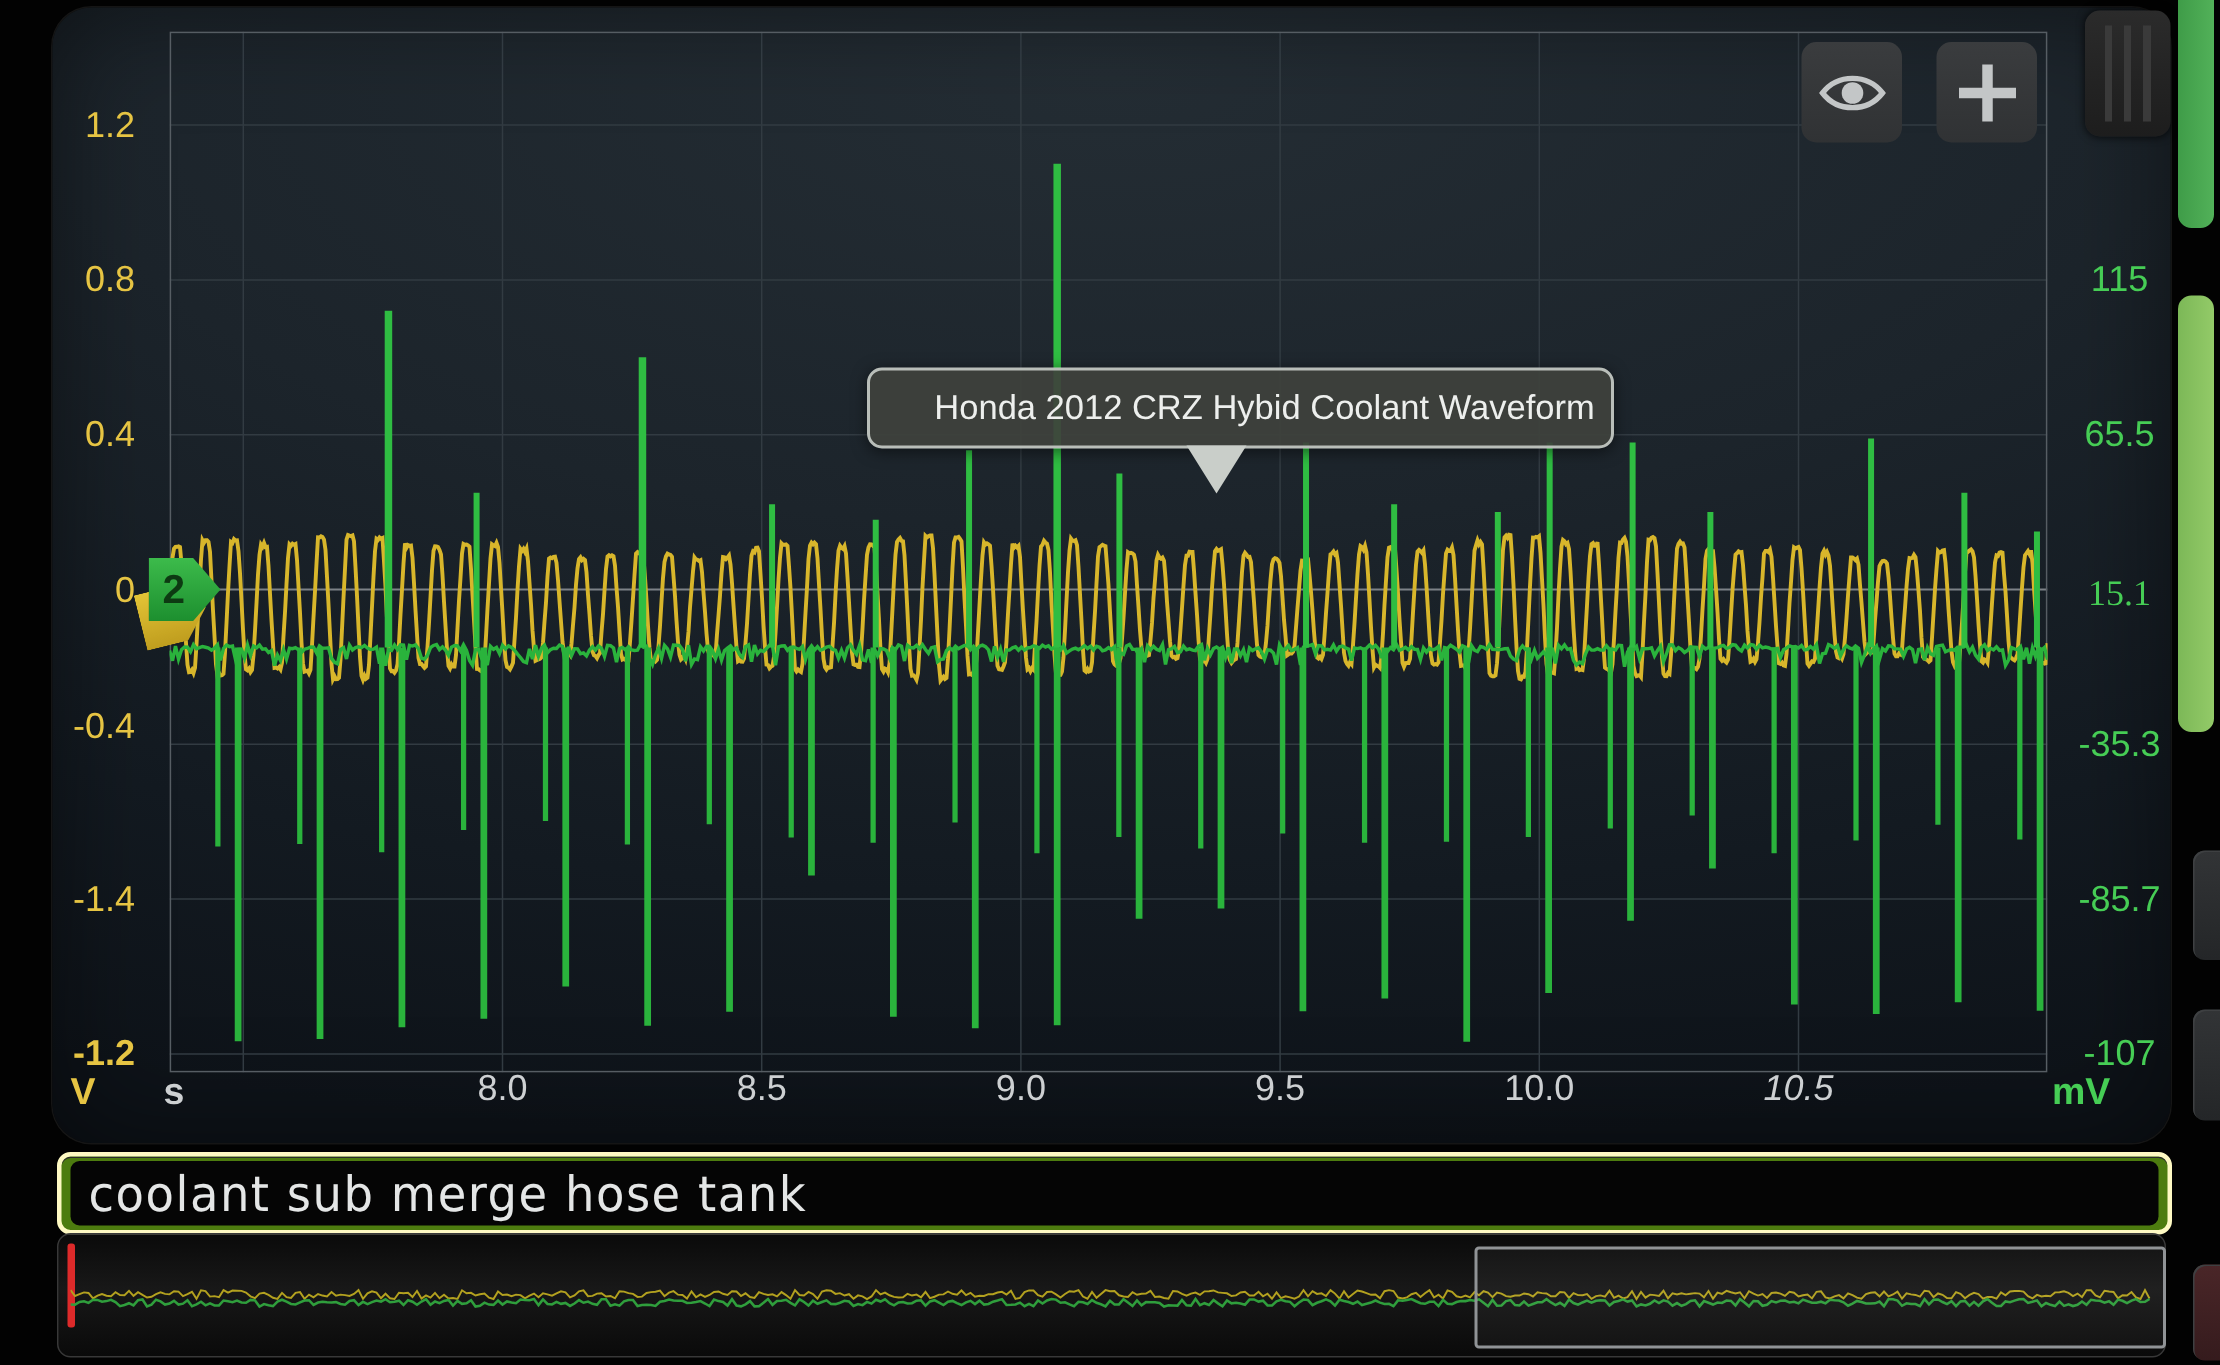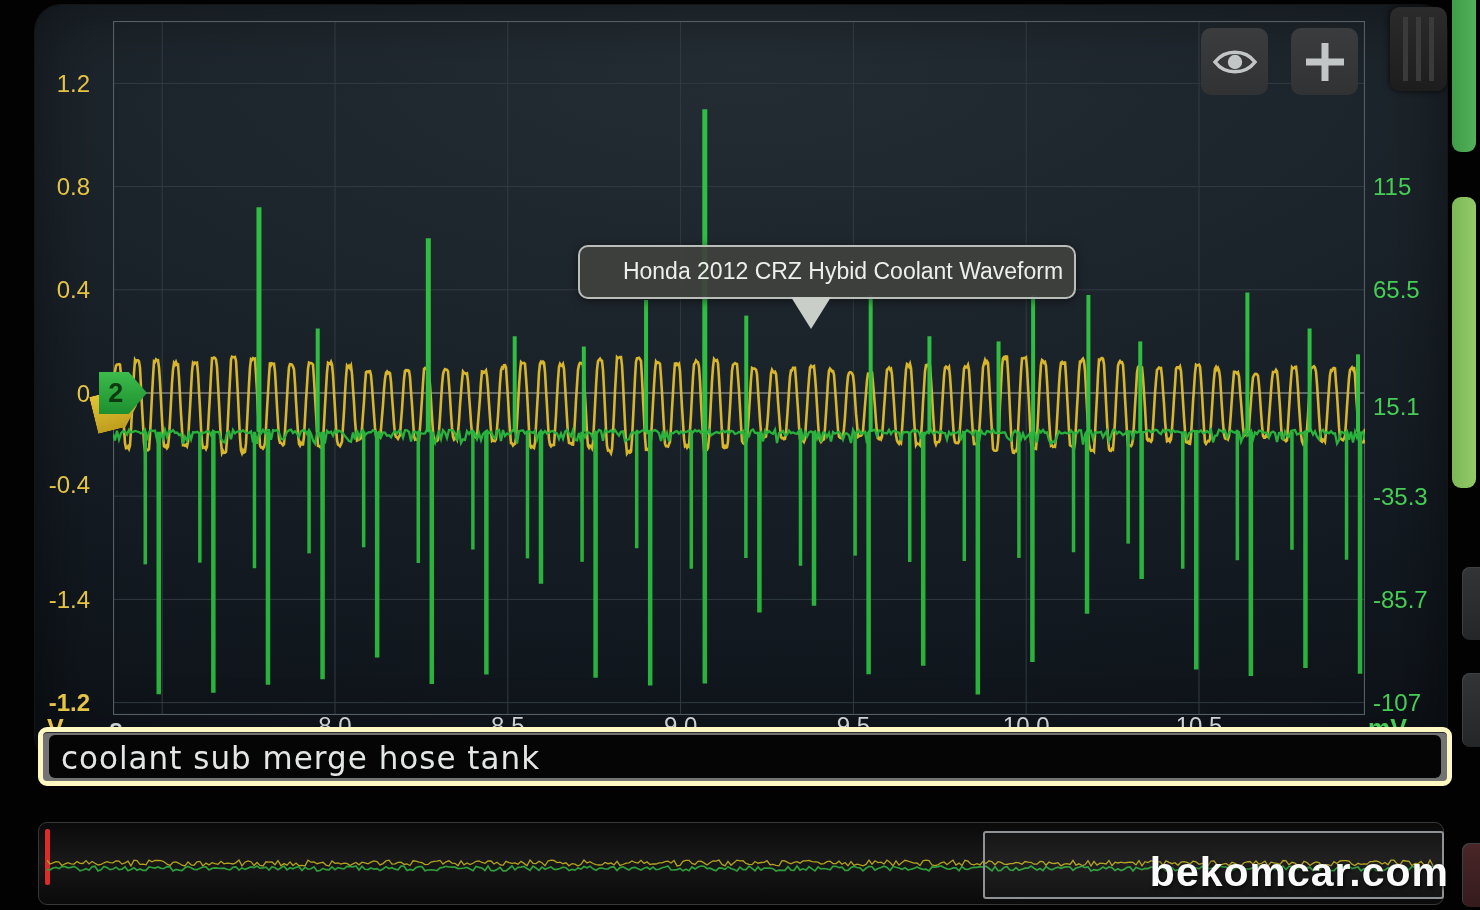--- a/index.html
+++ b/index.html
@@ -9,21 +9,21 @@
 
   
   #scope-panel{left:35px;top:5px;width:1412px;height:757px;border-radius:26px;
     background:radial-gradient(120% 95% at 50% 6%, #242d34 0%, #1c242b 42%, #131a21 76%, #0e1319 100%);
     box-shadow:inset 0 0 70px rgba(0,0,0,.5), 0 0 0 1px #151515;}
   #plot-area{left:78px;top:16px;width:1252px;height:694px;}
   #wave-svg{position:absolute;left:0;top:0;}
 
   .tick{position:absolute;height:30px;line-height:30px;font-size:24px;}
   .tick-left{width:50px;left:5px;text-align:right;color:#e6c443;}
-  .tick-right{width:80px;left:1338px;text-align:left;color:#46cd55;}
+  .tick-right{width:80px;left:1338px;text-align:center;color:#46cd55;}
   .tick-bottom{width:80px;top:706px;text-align:center;color:#cdd0d2;}
   .unit{position:absolute;top:707px;height:32px;line-height:32px;font-size:25px;font-weight:bold;}
   #unit-left{left:12px;color:#e6c443;}
   #unit-bottom{left:74px;color:#cdd0d2;}
   #unit-right{left:1333px;color:#46cd55;}
 
   
   .marker{clip-path:polygon(0% 0%, 62% 0%, 100% 50%, 62% 100%, 0% 100%);}
   #marker-yellow{left:58px;top:386px;width:45px;height:38px;background:linear-gradient(#e3c436,#bf9d1e);
     transform:rotate(-14deg);filter:drop-shadow(0 0 2px rgba(0,0,0,.9));}
@@ -52,21 +52,21 @@
   .rail-tab{width:24px;border-radius:9px;}
   #rail-tab-top{left:1452px;top:-10px;height:162px;background:linear-gradient(90deg,#3f9c48,#52b159);}
   #rail-tab-mid{left:1452px;top:197px;height:291px;background:linear-gradient(90deg,#7cb857,#93ca68);}
   .rail-btn{left:1462px;width:26px;border-radius:8px;background:linear-gradient(#323436,#242628);
     box-shadow:inset 1px 1px 0 #3e4042;}
   #rail-btn-1{top:567px;height:73px;}
   #rail-btn-2{top:673px;height:74px;}
   #rail-btn-3{top:843px;height:64px;background:linear-gradient(#4a2628,#351b1d);}
 
   
-  #name-bar{left:38px;top:727px;width:1404px;height:49px;background:#737373;border:5px solid #fef9c3;
+  #name-bar{left:38px;top:768px;width:1404px;height:49px;background:#4d7c0f;border:3px solid #fef9c3;
     border-radius:9px;box-shadow:inset 0 1px 0 #2a2a2a;}
   #name-bar-inner{position:absolute;left:6px;top:3px;right:6px;bottom:3px;background:#050505;border-radius:6px;}
   #waveform-name{position:absolute;left:12px;top:4px;font-size:31px;color:#e4e6e6;letter-spacing:1px;
     font-family:"DejaVu Sans", sans-serif;transform:scaleY(1.05);transform-origin:left top;}
 
   
   #overview-bar{left:38px;top:822px;width:1404px;height:81px;border:1px solid #383838;border-radius:9px;
     background:linear-gradient(#0a0a0a,#181818 45%,#0a0a0a);}
   #ov-red-marker{left:6px;top:6px;width:5px;height:56px;background:#dd2a2a;border-radius:2px;}
   #ov-wave-svg{position:absolute;left:8px;top:32px;}
@@ -173,32 +173,32 @@
         <div class="tick tick-left" style="top: 167.17px;">0.8</div>
         <div class="tick tick-left" style="top: 270.34px;">0.4</div>
         <div class="tick tick-left" style="top: 373.51px;">0</div>
         <div class="tick tick-left" style="top: 465px;">-0.4</div>
         <div class="tick tick-left" style="top: 579.85px;">-1.4</div>
         <div class="tick tick-left" style="top: 683.02px; font-weight: bold;">-1.2</div>
       </div>
     <div id="right-ticks">
         <div class="tick tick-right" style="top: 167px;">115</div>
         <div class="tick tick-right" style="top: 270.17px;">65.5</div>
-        <div class="tick tick-right" style="top: 387px;">15.1</div>
+        <div class="tick tick-right" style="top: 376px; font-family: Liberation Serif, serif;">15.1</div>
         <div class="tick tick-right" style="top: 476.51px;">-35.3</div>
         <div class="tick tick-right" style="top: 579.68px;">-85.7</div>
         <div class="tick tick-right" style="top: 682.85px;">-107</div>
       </div>
     <div id="bottom-ticks">
         <div class="tick tick-bottom" style="left: 260px;">8.0</div>
         <div class="tick tick-bottom" style="left: 432.8px;">8.5</div>
         <div class="tick tick-bottom" style="left: 605.6px;">9.0</div>
         <div class="tick tick-bottom" style="left: 778.4px;">9.5</div>
         <div class="tick tick-bottom" style="left: 951.2px;">10.0</div>
-        <div class="tick tick-bottom" style="left: 1124px;">10.5</div>
+        <div class="tick tick-bottom" style="left: 1124px; font-style: italic;">10.5</div>
       </div>
 
     <div id="unit-left" class="unit">V</div>
     <div id="unit-bottom" class="unit">s</div>
     <div id="unit-right" class="unit">mV</div>
 
     <div id="marker-yellow" class="abs marker"></div>
     <div id="marker-green" class="abs marker">
       <span>2</span>
     </div>
@@ -238,14 +238,13 @@
 
   <div id="overview-bar" class="abs">
     <div id="ov-red-marker" class="abs"></div>
     <svg id="ov-wave-svg" width="1388" height="24" viewBox="0 0 1388 24">
         <polyline points="0,5.1 3,9.0 6,7.8 9,6.6 12,7.0 15,10.6 18,8.8 21,7.7 24,8.8 27,9.1 30,6.5 33,8.4 36,8.5 39,5.6 42,8.9 45,6.5 48,8.3 51,10.0 54,9.5 57,7.8 60,6.6 63,7.6 66,7.9 69,5.8 72,6.1 75,9.1 78,7.8 81,6.2 84,10.9 87,5.2 90,5.7 93,9.4 96,9.1 99,9.8 102,5.1 105,6.8 108,5.4 111,5.5 114,5.6 117,6.7 120,9.2 123,10.4 126,7.4 129,6.9 132,8.3 135,10.2 138,10.9 141,6.9 144,9.8 147,10.3 150,6.9 153,6.4 156,10.9 159,8.1 162,9.9 165,7.7 168,8.7 171,9.3 174,6.3 177,8.8 180,8.1 183,8.4 186,9.0 189,7.6 192,5.1 195,10.9 198,7.2 201,5.9 204,6.7 207,10.5 210,7.5 213,10.5 216,11.0 219,6.8 222,7.2 225,6.9 228,9.7 231,5.6 234,10.7 237,8.6 240,10.1 243,6.9 246,10.5 249,8.1 252,10.7 255,10.3 258,10.9 261,5.2 264,7.2 267,6.9 270,8.7 273,7.8 276,7.3 279,10.1 282,11.0 285,6.0 288,8.3 291,8.0 294,9.1 297,8.1 300,8.4 303,10.6 306,8.8 309,7.4 312,9.8 315,7.2 318,7.9 321,8.8 324,7.2 327,5.9 330,6.6 333,9.9 336,8.6 339,5.9 342,5.2 345,9.1 348,8.9 351,7.4 354,7.2 357,9.3 360,9.0 363,10.5 366,5.8 369,6.1 372,7.1 375,7.6 378,9.6 381,9.4 384,7.0 387,6.4 390,6.2 393,5.4 396,9.1 399,6.8 402,5.8 405,8.1 408,8.3 411,10.7 414,5.9 417,9.8 420,7.9 423,9.6 426,8.3 429,6.3 432,6.0 435,7.5 438,8.3 441,5.9 444,6.0 447,9.0 450,7.2 453,9.7 456,10.3 459,6.4 462,7.6 465,8.3 468,7.9 471,9.3 474,6.4 477,8.4 480,10.8 483,5.1 486,8.3 489,8.6 492,6.3 495,7.7 498,10.8 501,6.0 504,5.2 507,5.5 510,7.6 513,7.1 516,8.7 519,7.8 522,10.8 525,8.6 528,9.2 531,11.0 534,9.3 537,5.1 540,7.9 543,6.7 546,8.5 549,9.6 552,10.0 555,9.9 558,7.5 561,8.7 564,8.0 567,9.9 570,6.3 573,10.4 576,9.5 579,8.1 582,7.9 585,6.0 588,7.5 591,8.1 594,5.3 597,8.4 600,6.9 603,9.5 606,8.9 609,9.0 612,7.8 615,7.8 618,6.7 621,6.2 624,8.0 627,5.5 630,10.9 633,10.3 636,6.4 639,5.3 642,5.3 645,8.4 648,9.4 651,6.3 654,6.1 657,7.9 660,10.0 663,7.7 666,5.8 669,6.1 672,5.1 675,9.4 678,10.8 681,6.3 684,10.2 687,7.7 690,5.1 693,5.8 696,5.7 699,8.5 702,9.3 705,9.6 708,6.5 711,8.2 714,7.5 717,7.4 720,5.6 723,9.7 726,9.4 729,10.3 732,10.8 735,5.7 738,6.0 741,7.6 744,8.8 747,7.4 750,6.7 753,8.2 756,5.9 759,5.8 762,5.3 765,6.6 768,6.9 771,7.2 774,9.0 777,8.6 780,6.7 783,6.2 786,8.6 789,8.6 792,6.2 795,9.2 798,7.5 801,10.8 804,6.6 807,10.4 810,9.2 813,9.9 816,10.8 819,9.4 822,5.1 825,9.2 828,5.8 831,7.6 834,7.2 837,9.0 840,5.1 843,7.4 846,10.8 849,5.9 852,10.1 855,7.6 858,5.3 861,6.0 864,7.1 867,8.2 870,8.0 873,10.5 876,5.8 879,5.1 882,5.7 885,10.0 888,10.6 891,9.9 894,7.8 897,6.9 900,9.7 903,7.2 906,5.1 909,10.0 912,8.1 915,10.6 918,5.3 921,6.2 924,9.2 927,9.9 930,8.7 933,9.9 936,6.4 939,8.5 942,5.8 945,6.7 948,9.8 951,6.7 954,7.4 957,9.1 960,9.5 963,8.7 966,8.7 969,7.3 972,7.8 975,9.3 978,6.5 981,7.1 984,7.3 987,9.2 990,9.2 993,6.4 996,6.6 999,10.3 1002,7.1 1005,8.4 1008,8.5 1011,7.7 1014,10.9 1017,9.1 1020,8.6 1023,9.4 1026,5.5 1029,10.2 1032,8.8 1035,10.6 1038,9.8 1041,5.8 1044,11.0 1047,6.3 1050,10.1 1053,8.1 1056,8.4 1059,9.0 1062,5.5 1065,10.6 1068,7.2 1071,8.0 1074,7.2 1077,7.9 1080,7.5 1083,7.1 1086,7.4 1089,9.9 1092,5.7 1095,10.8 1098,6.7 1101,7.6 1104,5.6 1107,6.5 1110,7.3 1113,6.5 1116,10.5 1119,5.8 1122,7.4 1125,8.7 1128,7.7 1131,10.3 1134,7.0 1137,6.7 1140,7.4 1143,8.9 1146,6.2 1149,6.8 1152,9.3 1155,8.5 1158,8.0 1161,10.6 1164,6.2 1167,5.9 1170,9.9 1173,10.6 1176,9.2 1179,8.4 1182,10.6 1185,7.2 1188,8.4 1191,10.1 1194,10.8 1197,7.7 1200,6.8 1203,6.5 1206,9.2 1209,6.0 1212,9.2 1215,8.0 1218,6.1 1221,10.8 1224,7.2 1227,7.9 1230,8.3 1233,9.4 1236,5.5 1239,5.9 1242,9.8 1245,7.3 1248,8.2 1251,10.4 1254,10.5 1257,6.4 1260,7.5 1263,10.5 1266,8.3 1269,6.9 1272,7.7 1275,10.8 1278,9.7 1281,9.7 1284,10.8 1287,6.6 1290,8.5 1293,6.0 1296,5.7 1299,5.6 1302,6.1 1305,9.1 1308,10.6 1311,8.3 1314,9.3 1317,8.9 1320,9.2 1323,6.6 1326,6.5 1329,5.9 1332,6.9 1335,9.0 1338,7.4 1341,9.7 1344,5.2 1347,5.2 1350,8.6 1353,9.9 1356,5.5 1359,6.0 1362,6.3 1365,10.6 1368,8.5 1371,8.7 1374,6.4 1377,9.9 1380,11.0 1383,5.1 1386,10.7 " fill="none" stroke="#b3a11f" stroke-width="1.3"></polyline>
         <polyline points="0,14.7 3,14.8 6,13.0 9,12.5 12,13.6 15,11.5 18,11.6 21,12.8 24,12.4 27,11.5 30,13.1 33,15.8 36,15.0 39,13.8 42,15.3 45,11.8 48,11.3 51,15.9 54,14.8 57,11.5 60,12.6 63,14.7 66,14.0 69,12.2 72,14.7 75,14.1 78,11.8 81,15.8 84,14.6 87,12.8 90,15.2 93,13.9 96,15.3 99,15.3 102,12.0 105,12.5 108,13.1 111,12.0 114,13.3 117,13.5 120,11.6 123,11.9 126,16.0 129,14.4 132,15.1 135,15.7 138,12.8 141,11.5 144,12.8 147,14.3 150,14.6 153,13.3 156,12.0 159,11.8 162,14.9 165,13.4 168,12.9 171,13.2 174,13.3 177,13.1 180,14.3 183,14.8 186,12.3 189,11.8 192,15.1 195,12.9 198,14.4 201,13.1 204,12.0 207,12.7 210,11.1 213,13.2 216,12.9 219,12.1 222,15.0 225,11.8 228,12.8 231,14.8 234,12.7 237,11.1 240,14.9 243,12.7 246,13.8 249,12.3 252,11.6 255,15.4 258,12.3 261,14.2 264,13.8 267,11.8 270,16.0 273,15.5 276,13.4 279,14.7 282,14.9 285,12.0 288,14.7 291,12.6 294,13.3 297,13.8 300,11.4 303,11.6 306,11.8 309,11.0 312,15.1 315,11.3 318,14.3 321,14.6 324,12.9 327,14.2 330,13.6 333,15.6 336,14.0 339,11.7 342,13.5 345,12.7 348,14.2 351,14.9 354,11.2 357,11.2 360,15.5 363,14.5 366,15.4 369,12.6 372,11.7 375,11.7 378,15.7 381,15.0 384,14.9 387,15.0 390,15.6 393,12.8 396,12.3 399,11.3 402,12.0 405,12.2 408,12.2 411,13.6 414,13.5 417,13.0 420,12.4 423,14.0 426,15.7 429,11.4 432,12.4 435,13.0 438,15.4 441,11.1 444,15.4 447,15.9 450,14.6 453,12.4 456,15.9 459,15.8 462,13.5 465,11.0 468,14.9 471,12.4 474,12.1 477,11.5 480,13.6 483,15.3 486,11.2 489,13.0 492,15.4 495,12.1 498,14.2 501,13.0 504,11.9 507,14.3 510,14.4 513,13.5 516,12.2 519,12.7 522,15.6 525,14.4 528,15.1 531,12.9 534,14.1 537,11.5 540,12.7 543,11.2 546,13.8 549,15.2 552,13.3 555,13.0 558,14.0 561,13.8 564,12.1 567,11.9 570,15.5 573,12.6 576,11.8 579,13.4 582,15.0 585,12.8 588,12.3 591,13.8 594,15.0 597,13.2 600,12.2 603,14.4 606,12.1 609,14.7 612,14.3 615,12.8 618,12.0 621,11.1 624,15.0 627,14.9 630,14.6 633,13.4 636,15.8 639,14.3 642,15.8 645,12.0 648,14.0 651,12.0 654,11.0 657,11.4 660,13.5 663,13.2 666,14.6 669,15.8 672,12.9 675,13.2 678,14.3 681,11.7 684,13.5 687,14.5 690,15.9 693,12.2 696,14.6 699,14.6 702,11.1 705,13.4 708,15.7 711,11.9 714,15.2 717,13.1 720,13.2 723,13.2 726,13.7 729,16.0 732,15.2 735,15.3 738,15.4 741,11.7 744,15.2 747,15.4 750,11.0 753,15.1 756,13.8 759,15.0 762,11.7 765,13.9 768,15.9 771,12.0 774,13.9 777,13.5 780,14.0 783,14.8 786,11.4 789,11.3 792,12.7 795,12.1 798,15.3 801,15.3 804,12.6 807,11.5 810,12.5 813,12.9 816,15.8 819,13.3 822,11.4 825,11.7 828,15.1 831,13.5 834,12.5 837,11.2 840,12.5 843,15.4 846,11.5 849,12.3 852,13.0 855,14.2 858,12.7 861,15.0 864,14.2 867,13.4 870,12.0 873,13.4 876,14.3 879,14.2 882,15.8 885,11.9 888,12.1 891,11.6 894,11.0 897,12.5 900,13.8 903,14.2 906,12.9 909,12.8 912,15.7 915,11.6 918,14.2 921,14.4 924,13.0 927,12.4 930,12.4 933,11.7 936,12.2 939,11.2 942,13.5 945,15.8 948,11.6 951,15.5 954,15.3 957,12.4 960,11.7 963,15.0 966,15.3 969,12.7 972,15.4 975,14.3 978,13.2 981,13.2 984,11.1 987,13.3 990,15.1 993,13.5 996,15.6 999,11.4 1002,13.7 1005,14.8 1008,13.3 1011,12.1 1014,13.4 1017,12.2 1020,11.8 1023,12.0 1026,15.4 1029,13.0 1032,12.3 1035,11.2 1038,12.7 1041,12.0 1044,16.0 1047,14.6 1050,15.3 1053,14.2 1056,12.0 1059,13.7 1062,11.9 1065,12.7 1068,15.4 1071,13.7 1074,15.5 1077,14.4 1080,12.3 1083,11.9 1086,15.9 1089,12.4 1092,13.5 1095,14.7 1098,13.4 1101,13.6 1104,12.0 1107,12.3 1110,15.3 1113,11.1 1116,13.4 1119,15.9 1122,12.3 1125,12.5 1128,15.5 1131,14.9 1134,12.4 1137,13.3 1140,12.2 1143,12.1 1146,13.3 1149,12.8 1152,13.9 1155,11.4 1158,12.5 1161,13.5 1164,13.5 1167,12.8 1170,13.9 1173,11.5 1176,11.9 1179,12.0 1182,13.2 1185,15.5 1188,14.1 1191,12.3 1194,13.0 1197,14.0 1200,14.0 1203,13.9 1206,12.7 1209,15.8 1212,11.1 1215,11.2 1218,12.1 1221,15.5 1224,13.9 1227,14.3 1230,14.4 1233,15.8 1236,11.1 1239,14.6 1242,11.5 1245,11.3 1248,13.0 1251,14.4 1254,12.4 1257,15.7 1260,12.6 1263,12.3 1266,15.5 1269,12.9 1272,15.5 1275,12.5 1278,11.0 1281,13.5 1284,15.7 1287,15.6 1290,12.6 1293,13.2 1296,12.1 1299,11.2 1302,11.0 1305,13.6 1308,12.8 1311,11.9 1314,15.8 1317,13.7 1320,14.9 1323,15.7 1326,12.7 1329,15.6 1332,14.5 1335,15.7 1338,14.9 1341,12.7 1344,14.8 1347,11.5 1350,12.0 1353,12.2 1356,13.4 1359,12.5 1362,14.9 1365,11.4 1368,12.2 1371,13.7 1374,12.1 1377,11.1 1380,13.0 1383,12.9 1386,11.0 " fill="none" stroke="#2f9e3c" stroke-width="1.7"></polyline>
       </svg>
     <div id="ov-selection" class="abs"></div>
   </div>
 
-  <div id="watermark" class="abs">bekomcar.com</div>
 </div>
 
 </body></html>

